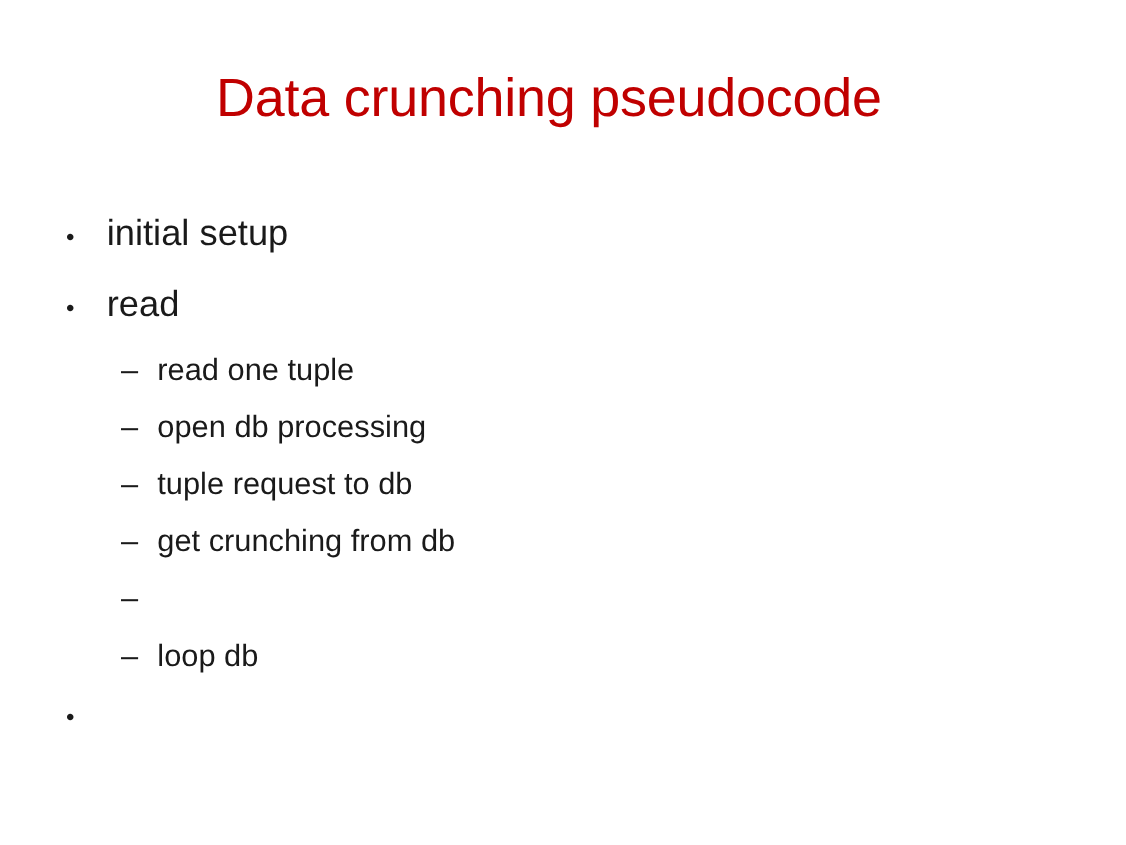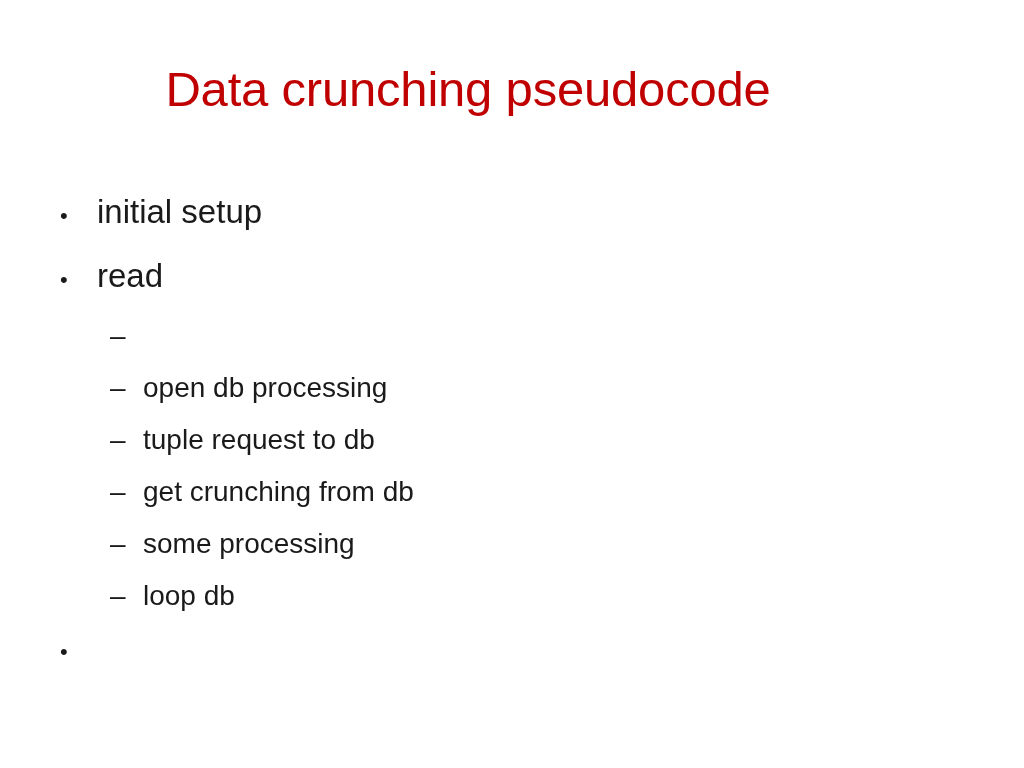--- a/index.html
+++ b/index.html
@@ -30,20 +30,21 @@
     left: 0;
     top: 60px;
     width: 936px;
     text-align: center;
     color: #C00000;
     font-size: 49px;
     font-weight: 400;
     line-height: 58px;
     letter-spacing: -0.2px;
     white-space: nowrap;
+    padding-left: 31px;
   }
 
   
   .body-list {
     position: absolute;
     left: 0;
     top: 182px;
     width: 1024px;
   }
 
@@ -113,40 +114,40 @@
 
     <div class="bullet-row level-1">
       <span class="marker">•</span>
       <span class="bullet-text">read</span>
     </div>
 
     <div class="sub-group">
 
       <div class="bullet-row level-2">
         <span class="marker">–</span>
+        <span class="bullet-text">read one tuple</span>
       </div>
 
       <div class="bullet-row level-2">
         <span class="marker">–</span>
         <span class="bullet-text">open db processing</span>
       </div>
 
       <div class="bullet-row level-2">
         <span class="marker">–</span>
         <span class="bullet-text">tuple request to db</span>
       </div>
 
       <div class="bullet-row level-2">
         <span class="marker">–</span>
         <span class="bullet-text">get crunching from db</span>
       </div>
 
       <div class="bullet-row level-2">
         <span class="marker">–</span>
-        <span class="bullet-text">some processing</span>
       </div>
 
       <div class="bullet-row level-2">
         <span class="marker">–</span>
         <span class="bullet-text">loop db</span>
       </div>
 
     </div>
 
     <div class="bullet-row level-1">

